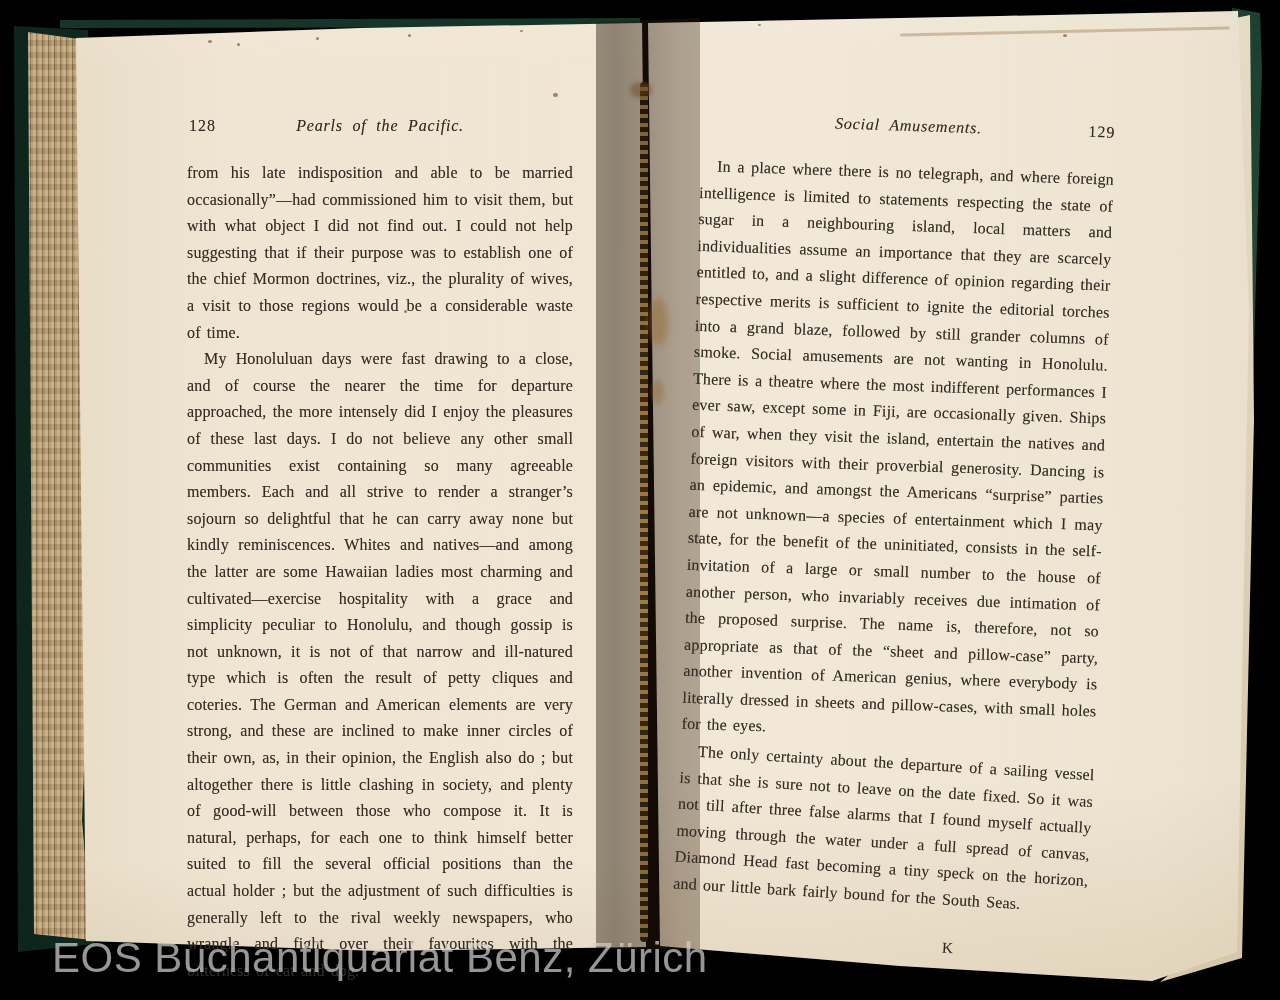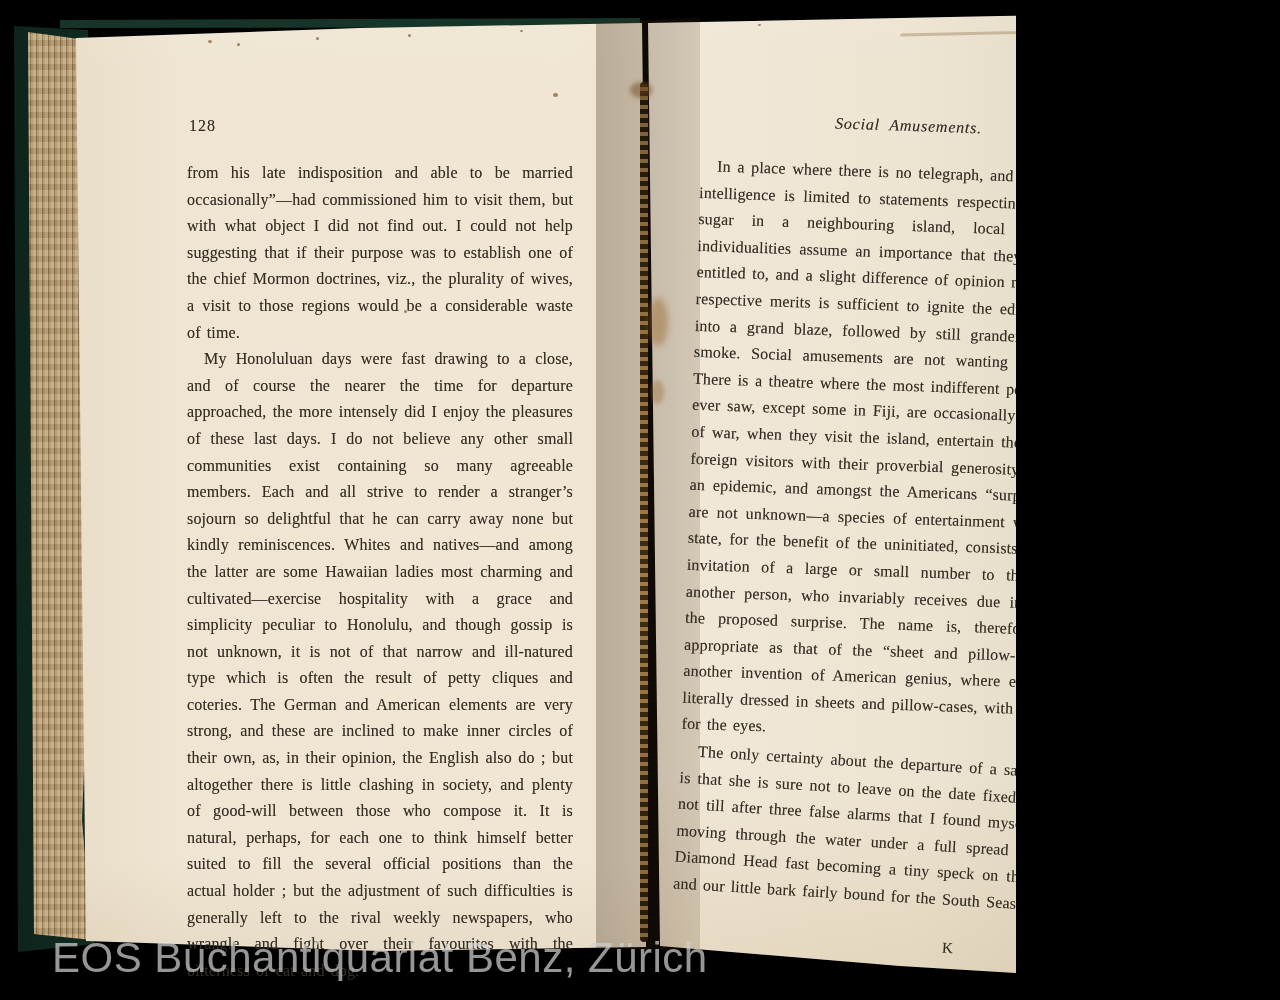--- a/index.html
+++ b/index.html
@@ -1,16 +1,16 @@
 <!DOCTYPE html>
 <html><head>
 <meta charset="utf-8">
 <style>
   html,body{margin:0;padding:0;background:#000;}
-  .scene{position:relative;width:1016px;height:1000px;background:#000;overflow:hidden;
+  .scene{position:relative;width:1280px;height:1000px;background:#000;overflow:hidden;
          font-family:"Liberation Serif","DejaVu Serif",serif;}
   .layer{position:absolute;inset:0;pointer-events:none;}
 
   
   .cover-left{
     clip-path:polygon(14px 26px,88px 30px,94px 944px,18px 952px);
     background:linear-gradient(90deg,#0d231b 0%,#1c4232 35%,#2a5440 70%,#17372a 100%);
   }
   .cover-top-strip{
     clip-path:polygon(60px 20px,640px 18px,640px 27px,60px 28px);
@@ -116,20 +116,21 @@
   <div class="speck" style="left:237px;top:43px;width:3px;height:3px;"></div>
   <div class="speck" style="left:316px;top:37px;width:3px;height:3px;"></div>
   <div class="speck" style="left:408px;top:34px;width:3px;height:3px;"></div>
   <div class="speck" style="left:520px;top:30px;width:3px;height:2px;"></div>
   <div class="speck" style="left:758px;top:24px;width:3px;height:2px;"></div>
   <div class="speck" style="left:1063px;top:34px;width:4px;height:3px;"></div>
 
   <div class="page-text left-block">
     <div class="page-header">
       <span class="page-num at-left">128</span>
+      <div class="running-title">Pearls of the Pacific.</div>
     </div>
     <div class="body-copy">
       <p>from his late indisposition and able to be married occasionally”—had commissioned him to visit them, but with what object I did not find out.  I could not help suggesting that if their purpose was to establish one of the chief Mormon doctrines, viz., the plurality of wives, a visit to those regions would be a considerable waste of time.</p>
       <p class="indent">My Honoluluan days were fast drawing to a close, and of course the nearer the time for departure approached, the more intensely did I enjoy the pleasures of these last days.  I do not believe any other small communities exist containing so many agreeable members.  Each and all strive to render a stranger’s sojourn so delightful that he can carry away none but kindly reminiscences.  Whites and natives—and among the latter are some Hawaiian ladies most charming and cultivated—exercise hospitality with a grace and simplicity peculiar to Honolulu, and though gossip is not unknown, it is not of that narrow and ill-natured type which is often the result of petty cliques and coteries.  The German and American elements are very strong, and these are inclined to make inner circles of their own, as, in their opinion, the English also do ; but altogether there is little clashing in society, and plenty of good-will between those who compose it.  It is natural, perhaps, for each one to think himself better suited to fill the several official positions than the actual holder ; but the adjustment of such difficulties is generally left to the rival weekly newspapers, who wrangle and fight over their favourites with the bitterness of cat and dog.</p>
     </div>
   </div>
 
   <div class="page-text right-block">
     <div class="page-header">
       <div class="running-title">Social Amusements.</div>

